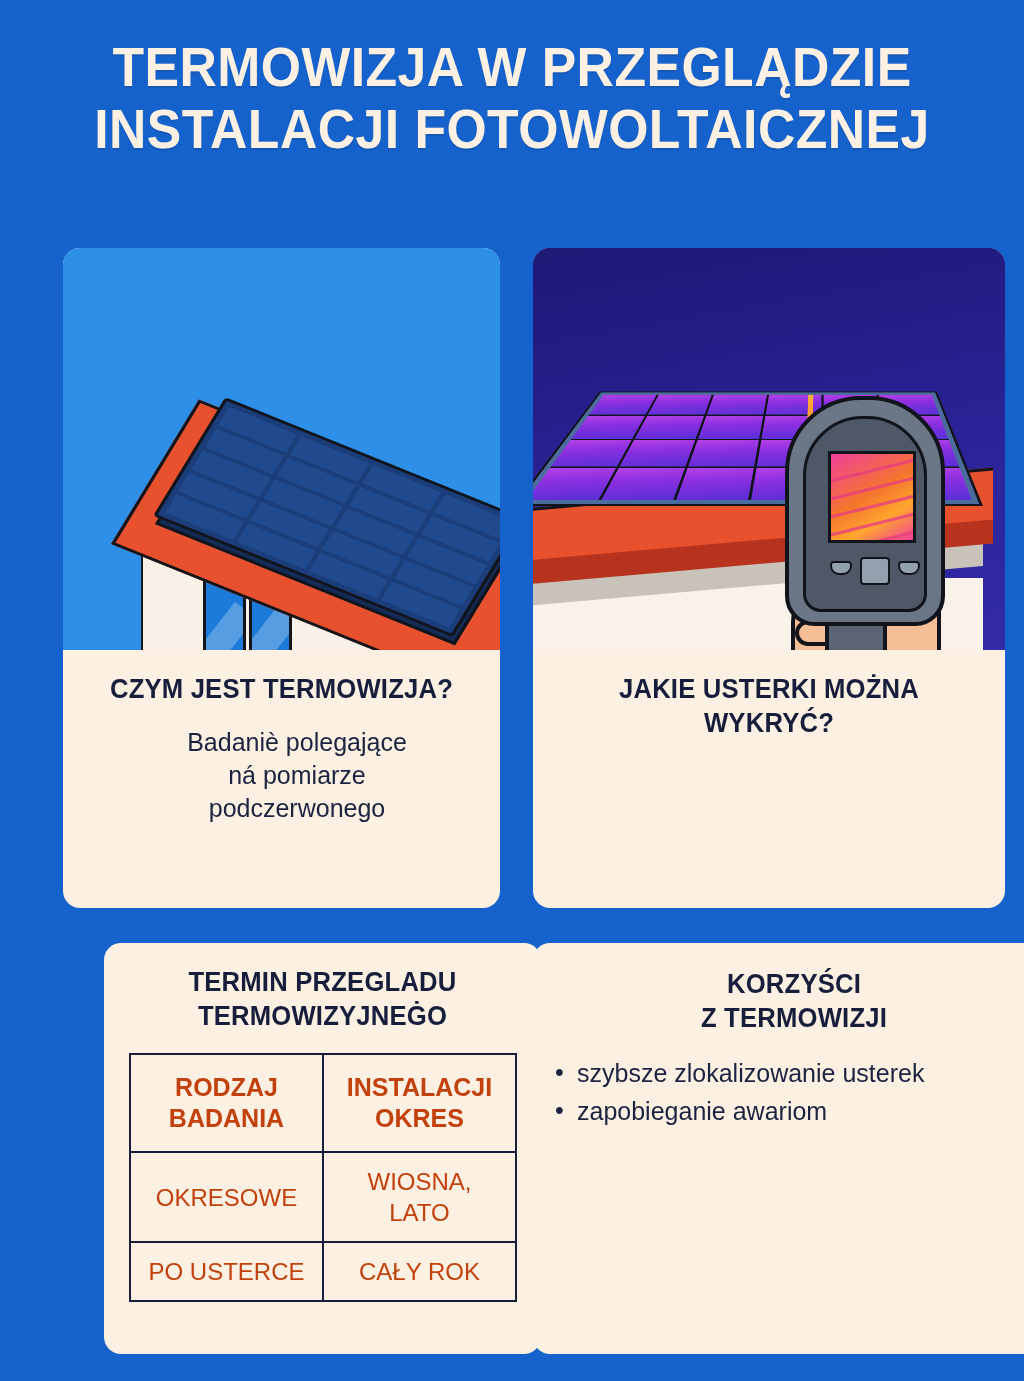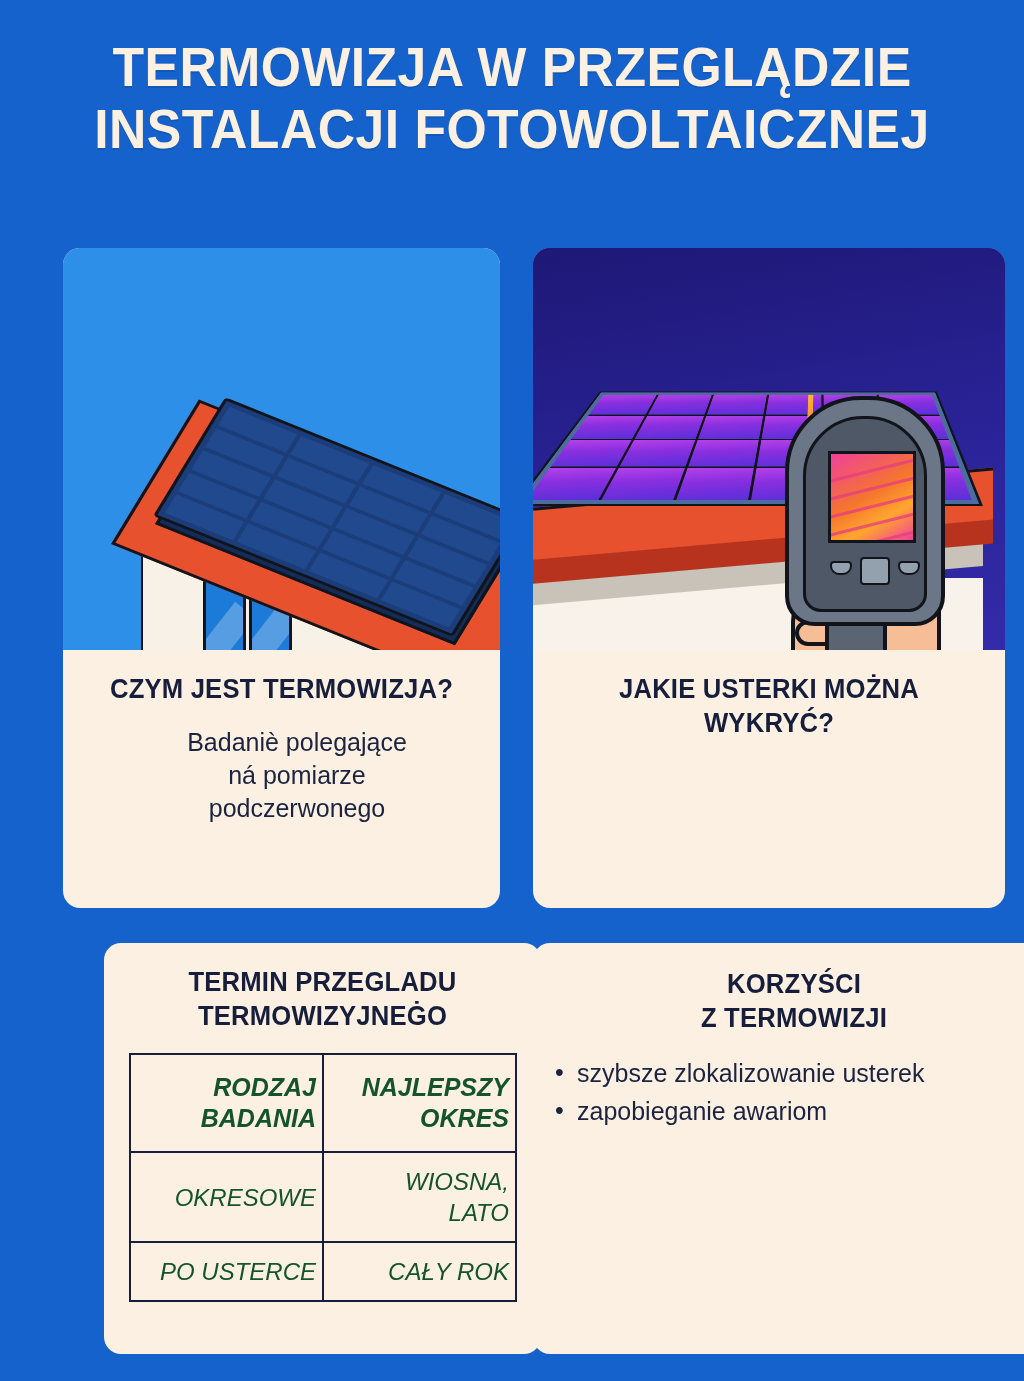--- a/index.html
+++ b/index.html
@@ -207,27 +207,26 @@
 
   
   .term-title { margin: 22px 18px 0; }
   .term-table {
     margin: 20px 25px 0; width: 388px;
     border-collapse: collapse;
     border: 2px solid #161E3C;
   }
   .term-table td {
     border: 2px solid #161E3C;
-    text-align: right;
-    color: #14532d;
+    text-align: center;
+    color: #c2410c;
     font-size: 24px;
     line-height: 31px;
     padding: 13px 6px;
     width: 50%;
-    font-style: italic;
   }
   .term-table tr.head td { font-weight: bold; font-size: 25px; padding: 17px 6px; }
 
   
   .bullets { margin: 18px 0 0 0; padding: 0 22px 0 44px; list-style: none; }
   .bullets li {
     position: relative;
     color: #1B2340;
     font-size: 25px;
     line-height: 33px;
@@ -387,21 +386,21 @@
       <div>TERMOWIZYJNEĠO</div>
     </div>
     <table class="term-table">
       <tbody>
           <tr class="head">
         <td>
           <div>RODZAJ</div>
           <div>BADANIA</div>
         </td>
         <td>
-          <div>NAJLEPSZY</div>
+          <div>INSTALACJI</div>
           <div>OKRES</div>
         </td>
       </tr>
       <tr>
         <td>OKRESOWE</td>
         <td>
           <div>WIOSNA,</div>
           <div>LATO</div>
         </td>
       </tr>

